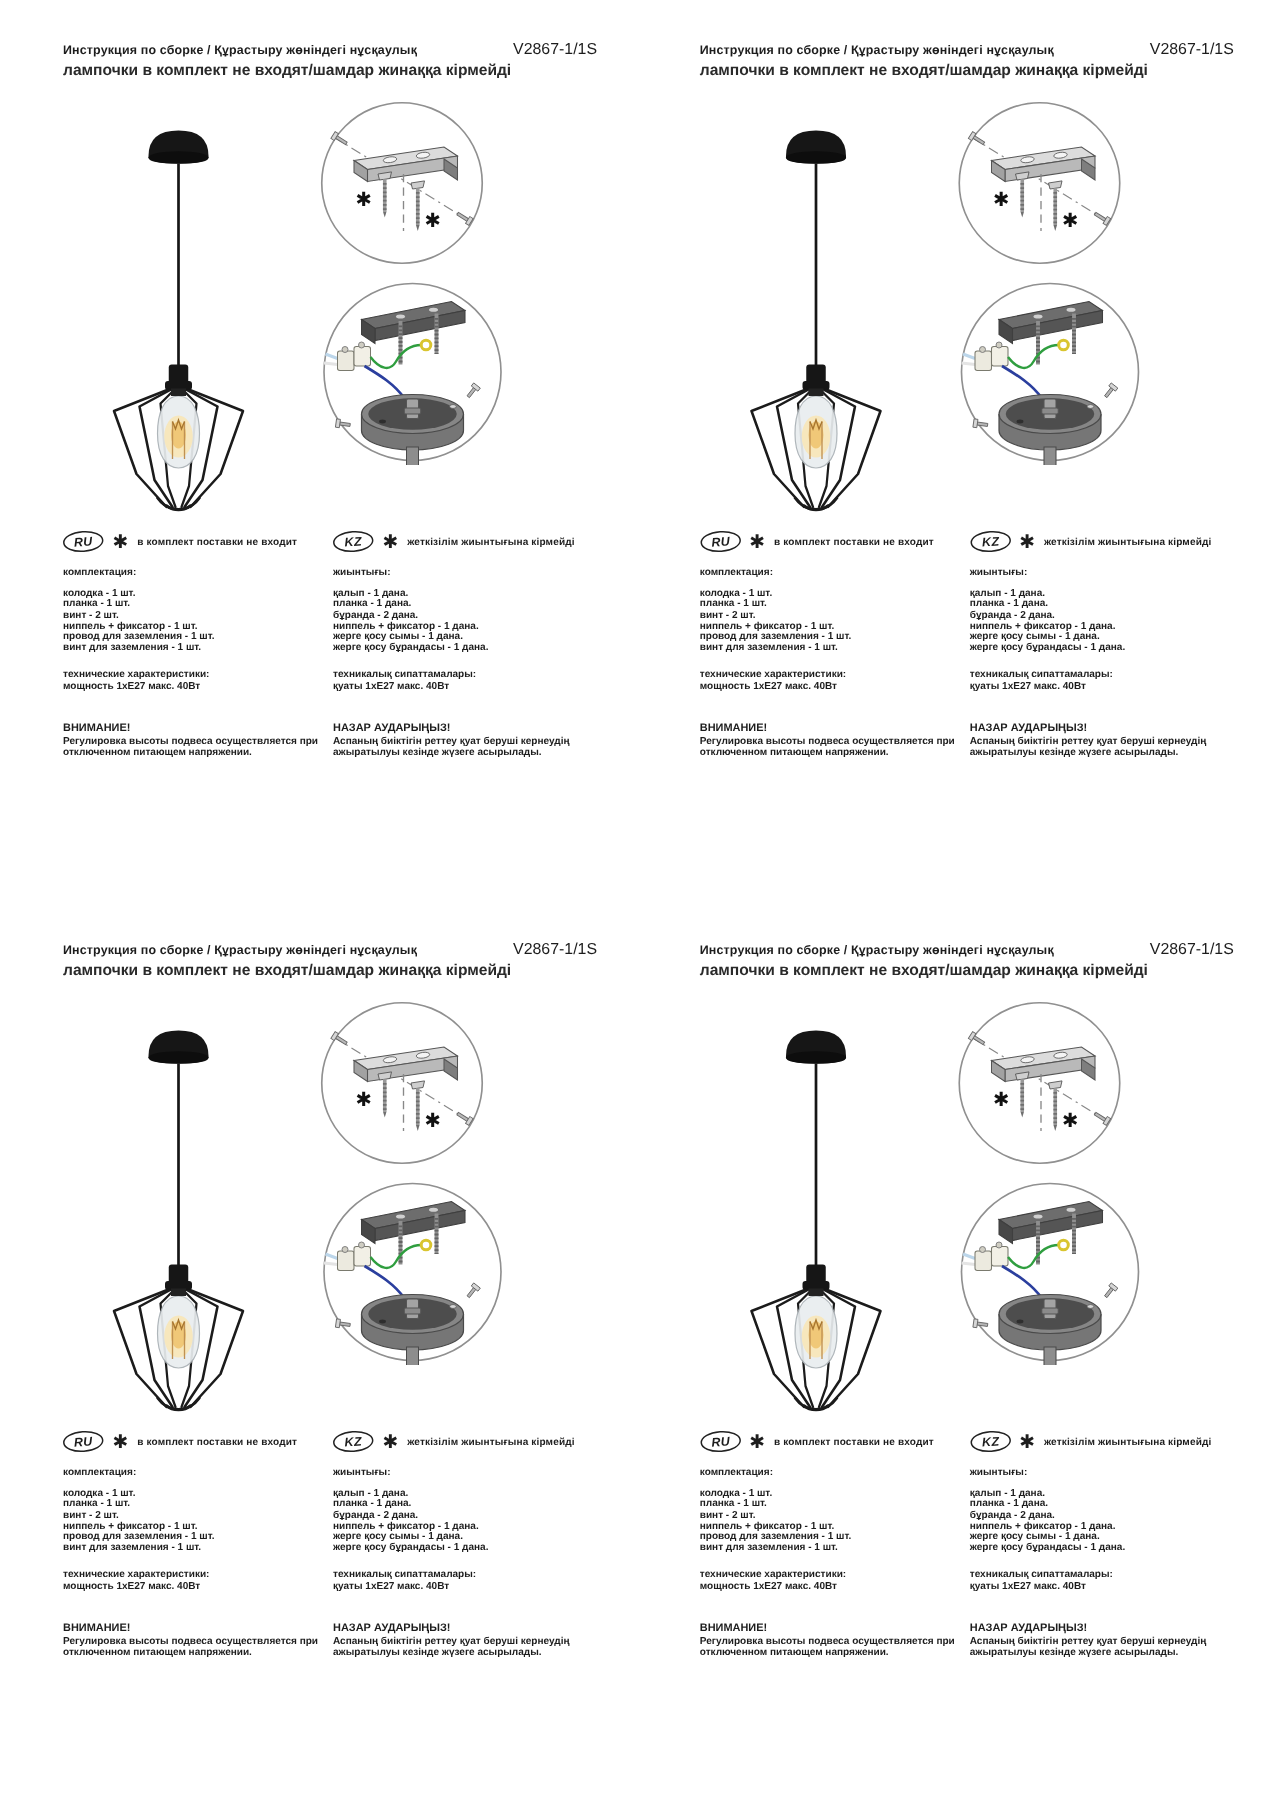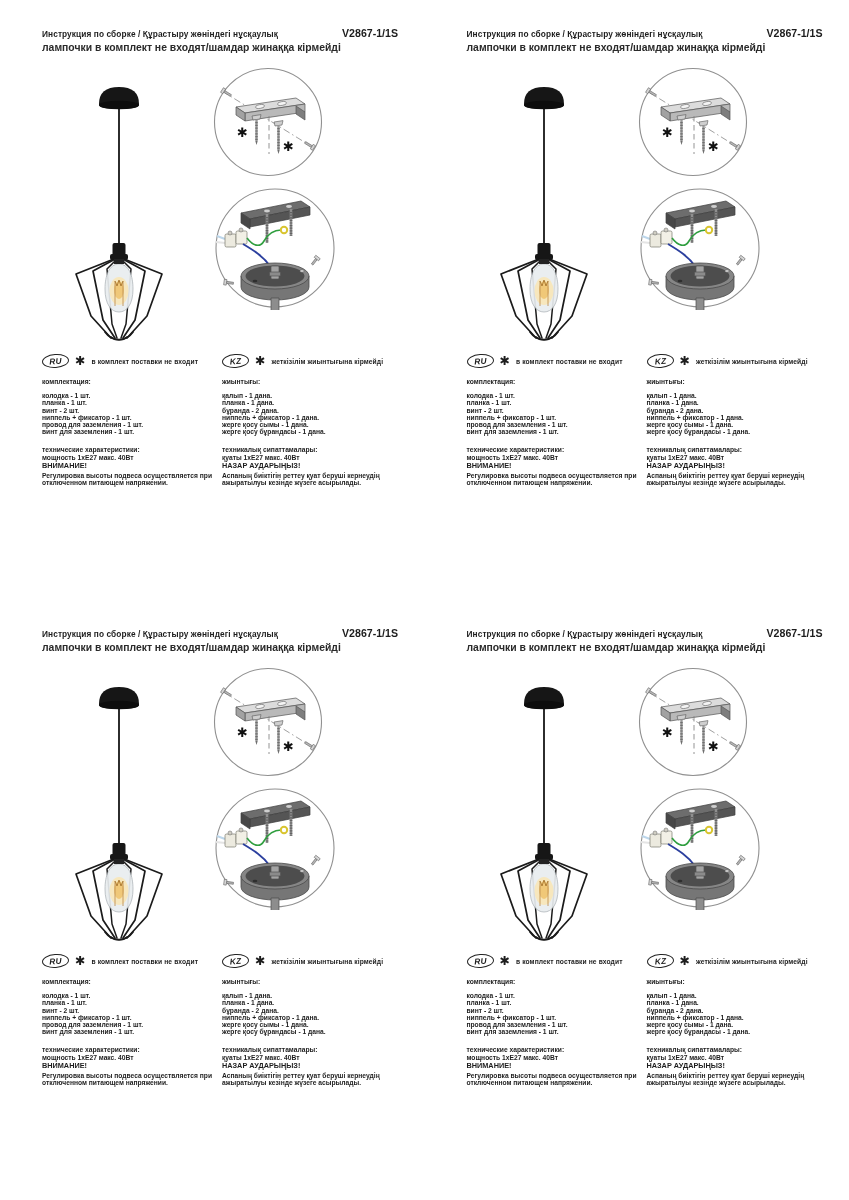--- a/index.html
+++ b/index.html
@@ -8,21 +8,21 @@
     font-family:"Liberation Sans","DejaVu Sans",sans-serif; color:#1d1d1d;
     display:grid; grid-template-columns:1fr 1fr; grid-template-rows:600px 600px;
     overflow:hidden;
   }
   .quadrant { position:relative; width:424.5px; height:600px; overflow:hidden; }
 
   
   .hdr { position:absolute; left:42px; top:27px; width:356px; }
   .hdr-line1 { display:flex; justify-content:space-between; align-items:baseline; }
   .hdr-title { font-size:8.3px; font-weight:bold; letter-spacing:0.1px; white-space:nowrap; }
-  .hdr-model { font-size:10.6px; font-weight:bold; white-space:nowrap; }
+  .hdr-model { font-size:10.6px; font-weight:normal; white-space:nowrap; }
   .hdr-sub   { margin-top:3px; font-size:10.4px; font-weight:bold; color:#2a2a2a; white-space:nowrap; }
 
   
   .fig { position:absolute; }
   .fig-lamp    { left:60px;  top:78px;  width:122px; height:270px; }
   .fig-bracket { left:212px; top:66px;  width:112px; height:112px; }
   .fig-cup     { left:213px; top:186px; width:124px; height:124px; }
 
   
   .col { position:absolute; top:353px; }
@@ -39,21 +39,21 @@
   }
   .ast { font-family:"DejaVu Sans",sans-serif; font-size:12.5px; font-weight:bold; line-height:1; }
   .ast-svg { font-family:"DejaVu Sans",sans-serif; font-weight:bold; }
   .note { font-size:6.7px; font-weight:bold; letter-spacing:0.1px; }
 
   .kit-title   { margin-top:9px;  font-size:6.7px; font-weight:bold; }
   .kit-list    { margin-top:7px; }
   .kit-item    { font-size:6.7px; font-weight:bold; line-height:7.3px; }
   .specs-title { margin-top:10px; font-size:6.7px; font-weight:bold; }
   .specs-value { margin-top:1px;  font-size:6.7px; font-weight:bold; }
-  .warn-title  { font-size:7.3px; font-weight:bold; }
+  .warn-title  { margin-top:19px; font-size:7.3px; font-weight:bold; }
   .warn-text   { margin-top:2px;  font-size:6.7px; font-weight:bold; line-height:7.6px; }
 </style>
 </head>
 <body>
 
 <div class="page" id="grid">
   <section class="quadrant">
 
     <header class="hdr">
       <div class="hdr-line1">

